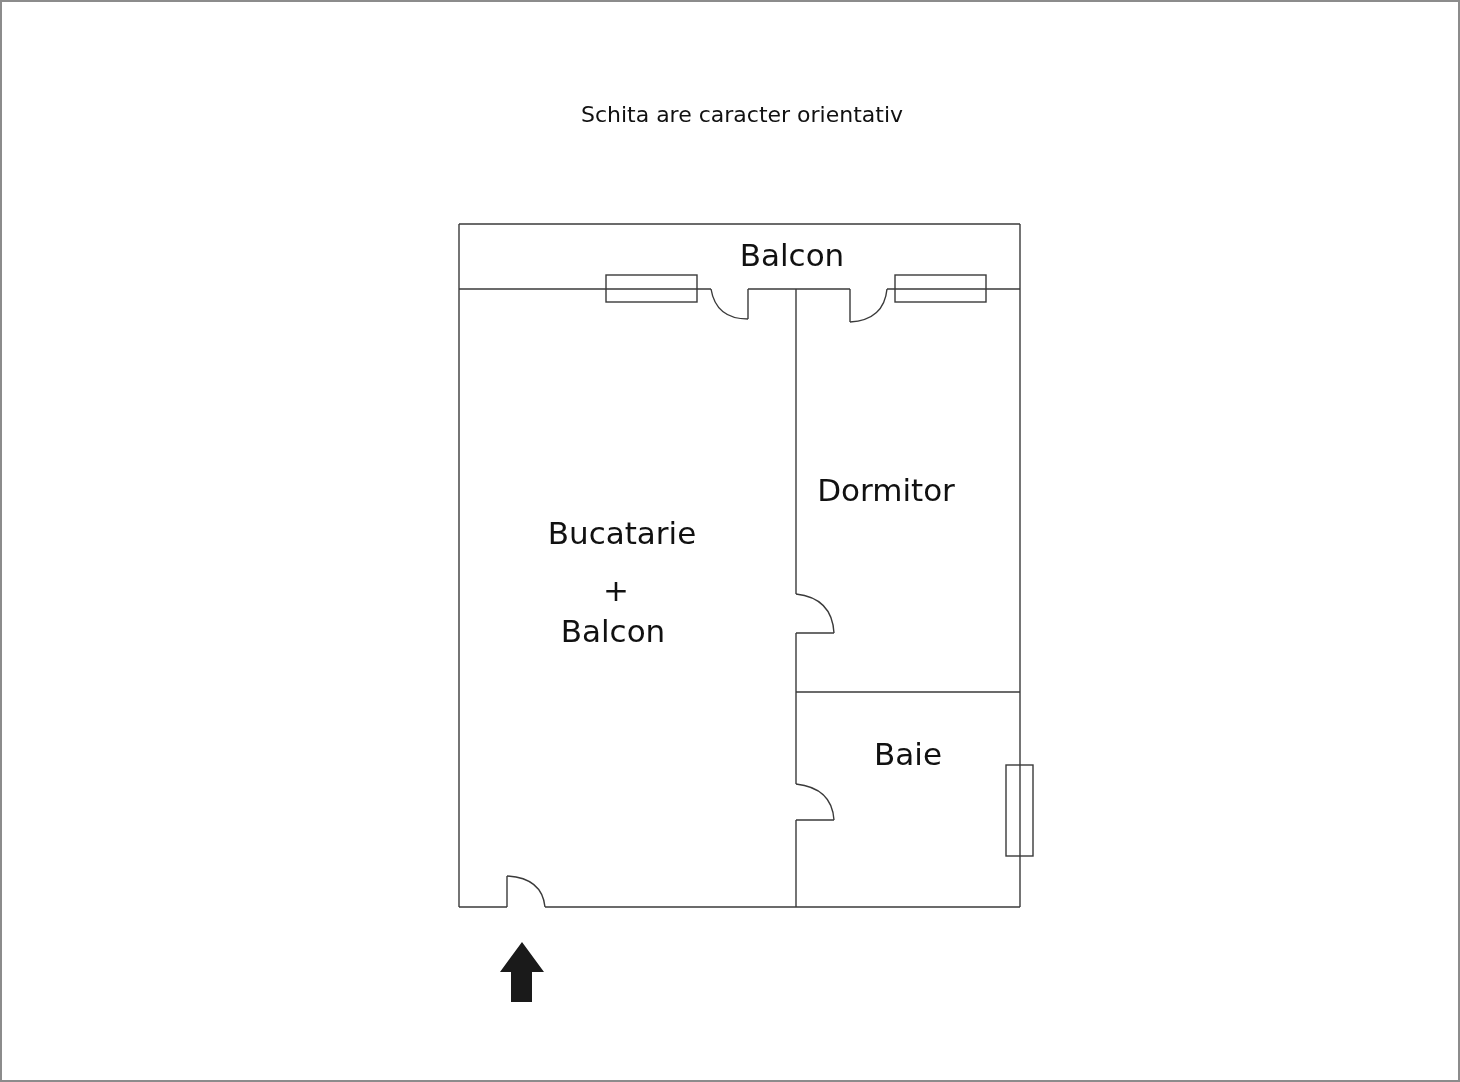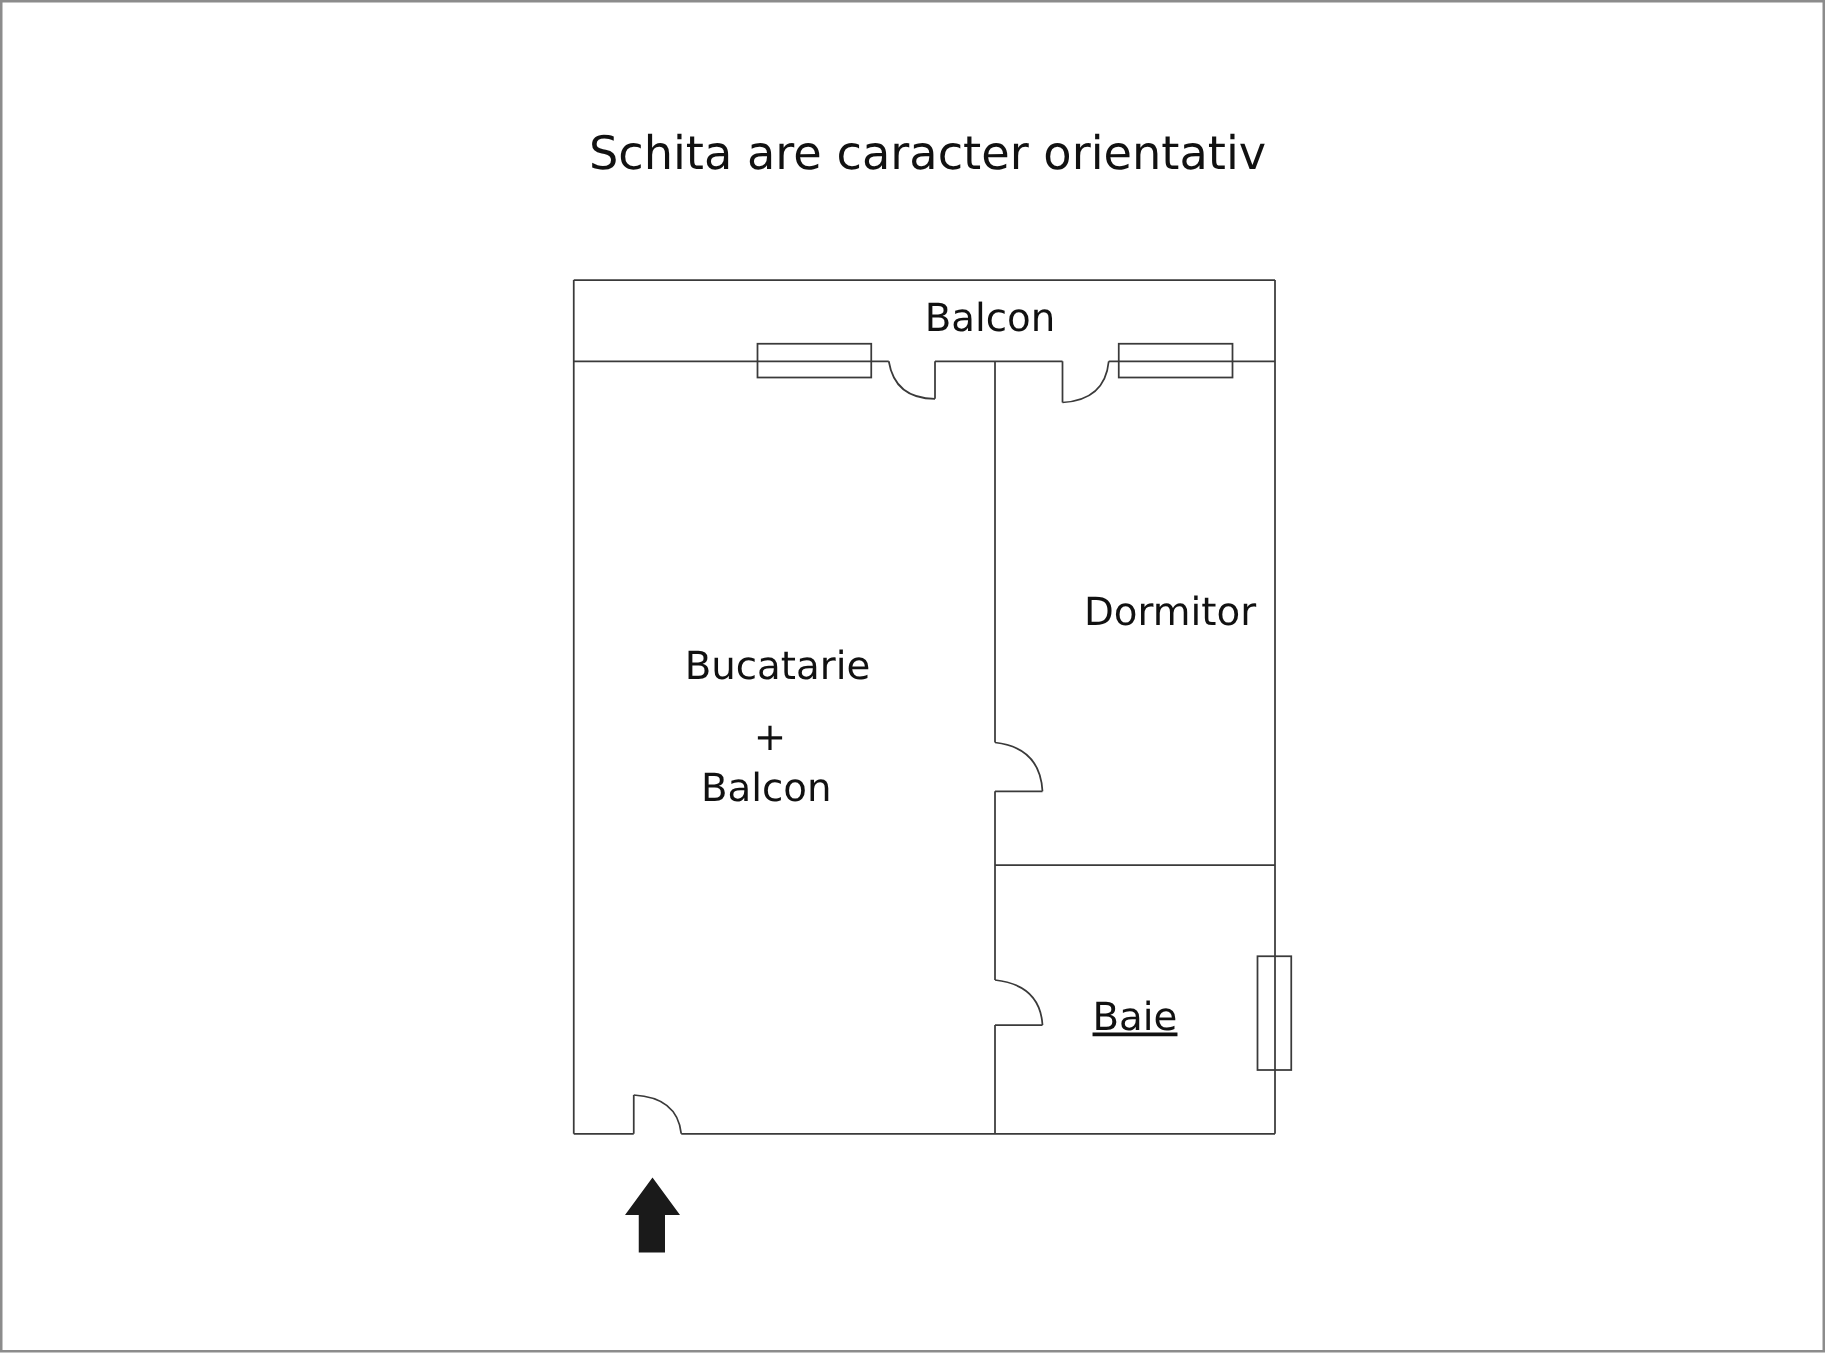--- a/index.html
+++ b/index.html
@@ -7,21 +7,21 @@
     .frame {
       position: absolute; left: 0; top: 0; width: 1460px; height: 1082px;
       box-sizing: border-box; border: 2px solid #8c8c8c; background: #fff;
     }
     svg.plan { position: absolute; left: 0; top: 0; }
     .lbl {
       position: absolute; font-family: "DejaVu Sans", "Liberation Sans", sans-serif;
       color: #111; white-space: nowrap; transform: translateX(-50%);
       line-height: 1;
     }
-    .title { font-size: 37px; top: 104px; left: 742px; }
+    .title { font-size: 22px; top: 104px; left: 742px; }
     .room { font-size: 31px; }
   </style>
 </head>
 <body>
 
 <div class="frame"></div>
 
 <svg class="plan" width="1460" height="1082" viewBox="0 0 1460 1082">
   <g fill="none" stroke="#3a3a3a" stroke-width="1.4">
 
@@ -72,17 +72,17 @@
       <line x1="507" y1="876" x2="507" y2="907"></line>
       <path d="M507 876 Q542 878 545 907"></path>
     </g>
   </g>
 
   <polygon points="522,942 544,972 532,972 532,1002 511,1002 511,972 500,972" fill="#1a1a1a"></polygon>
 </svg>
 
 <div class="lbl title">Schita are caracter orientativ</div>
 <div class="lbl room" style="left:792px; top:240px;">Balcon</div>
-<div class="lbl room" style="left:936px; top:475px;">Dormitor</div>
+<div class="lbl room" style="left:886px; top:475px;">Dormitor</div>
 <div class="lbl room" style="left:622px; top:518px;">Bucatarie</div>
 <div class="lbl room" style="left:616px; top:575px;">+</div>
 <div class="lbl room" style="left:613px; top:616px;">Balcon</div>
-<div class="lbl room" style="left:908px; top:799px;text-decoration:underline;">Baie</div>
+<div class="lbl room" style="left:908px; top:739px;">Baie</div>
 
 </body></html>

